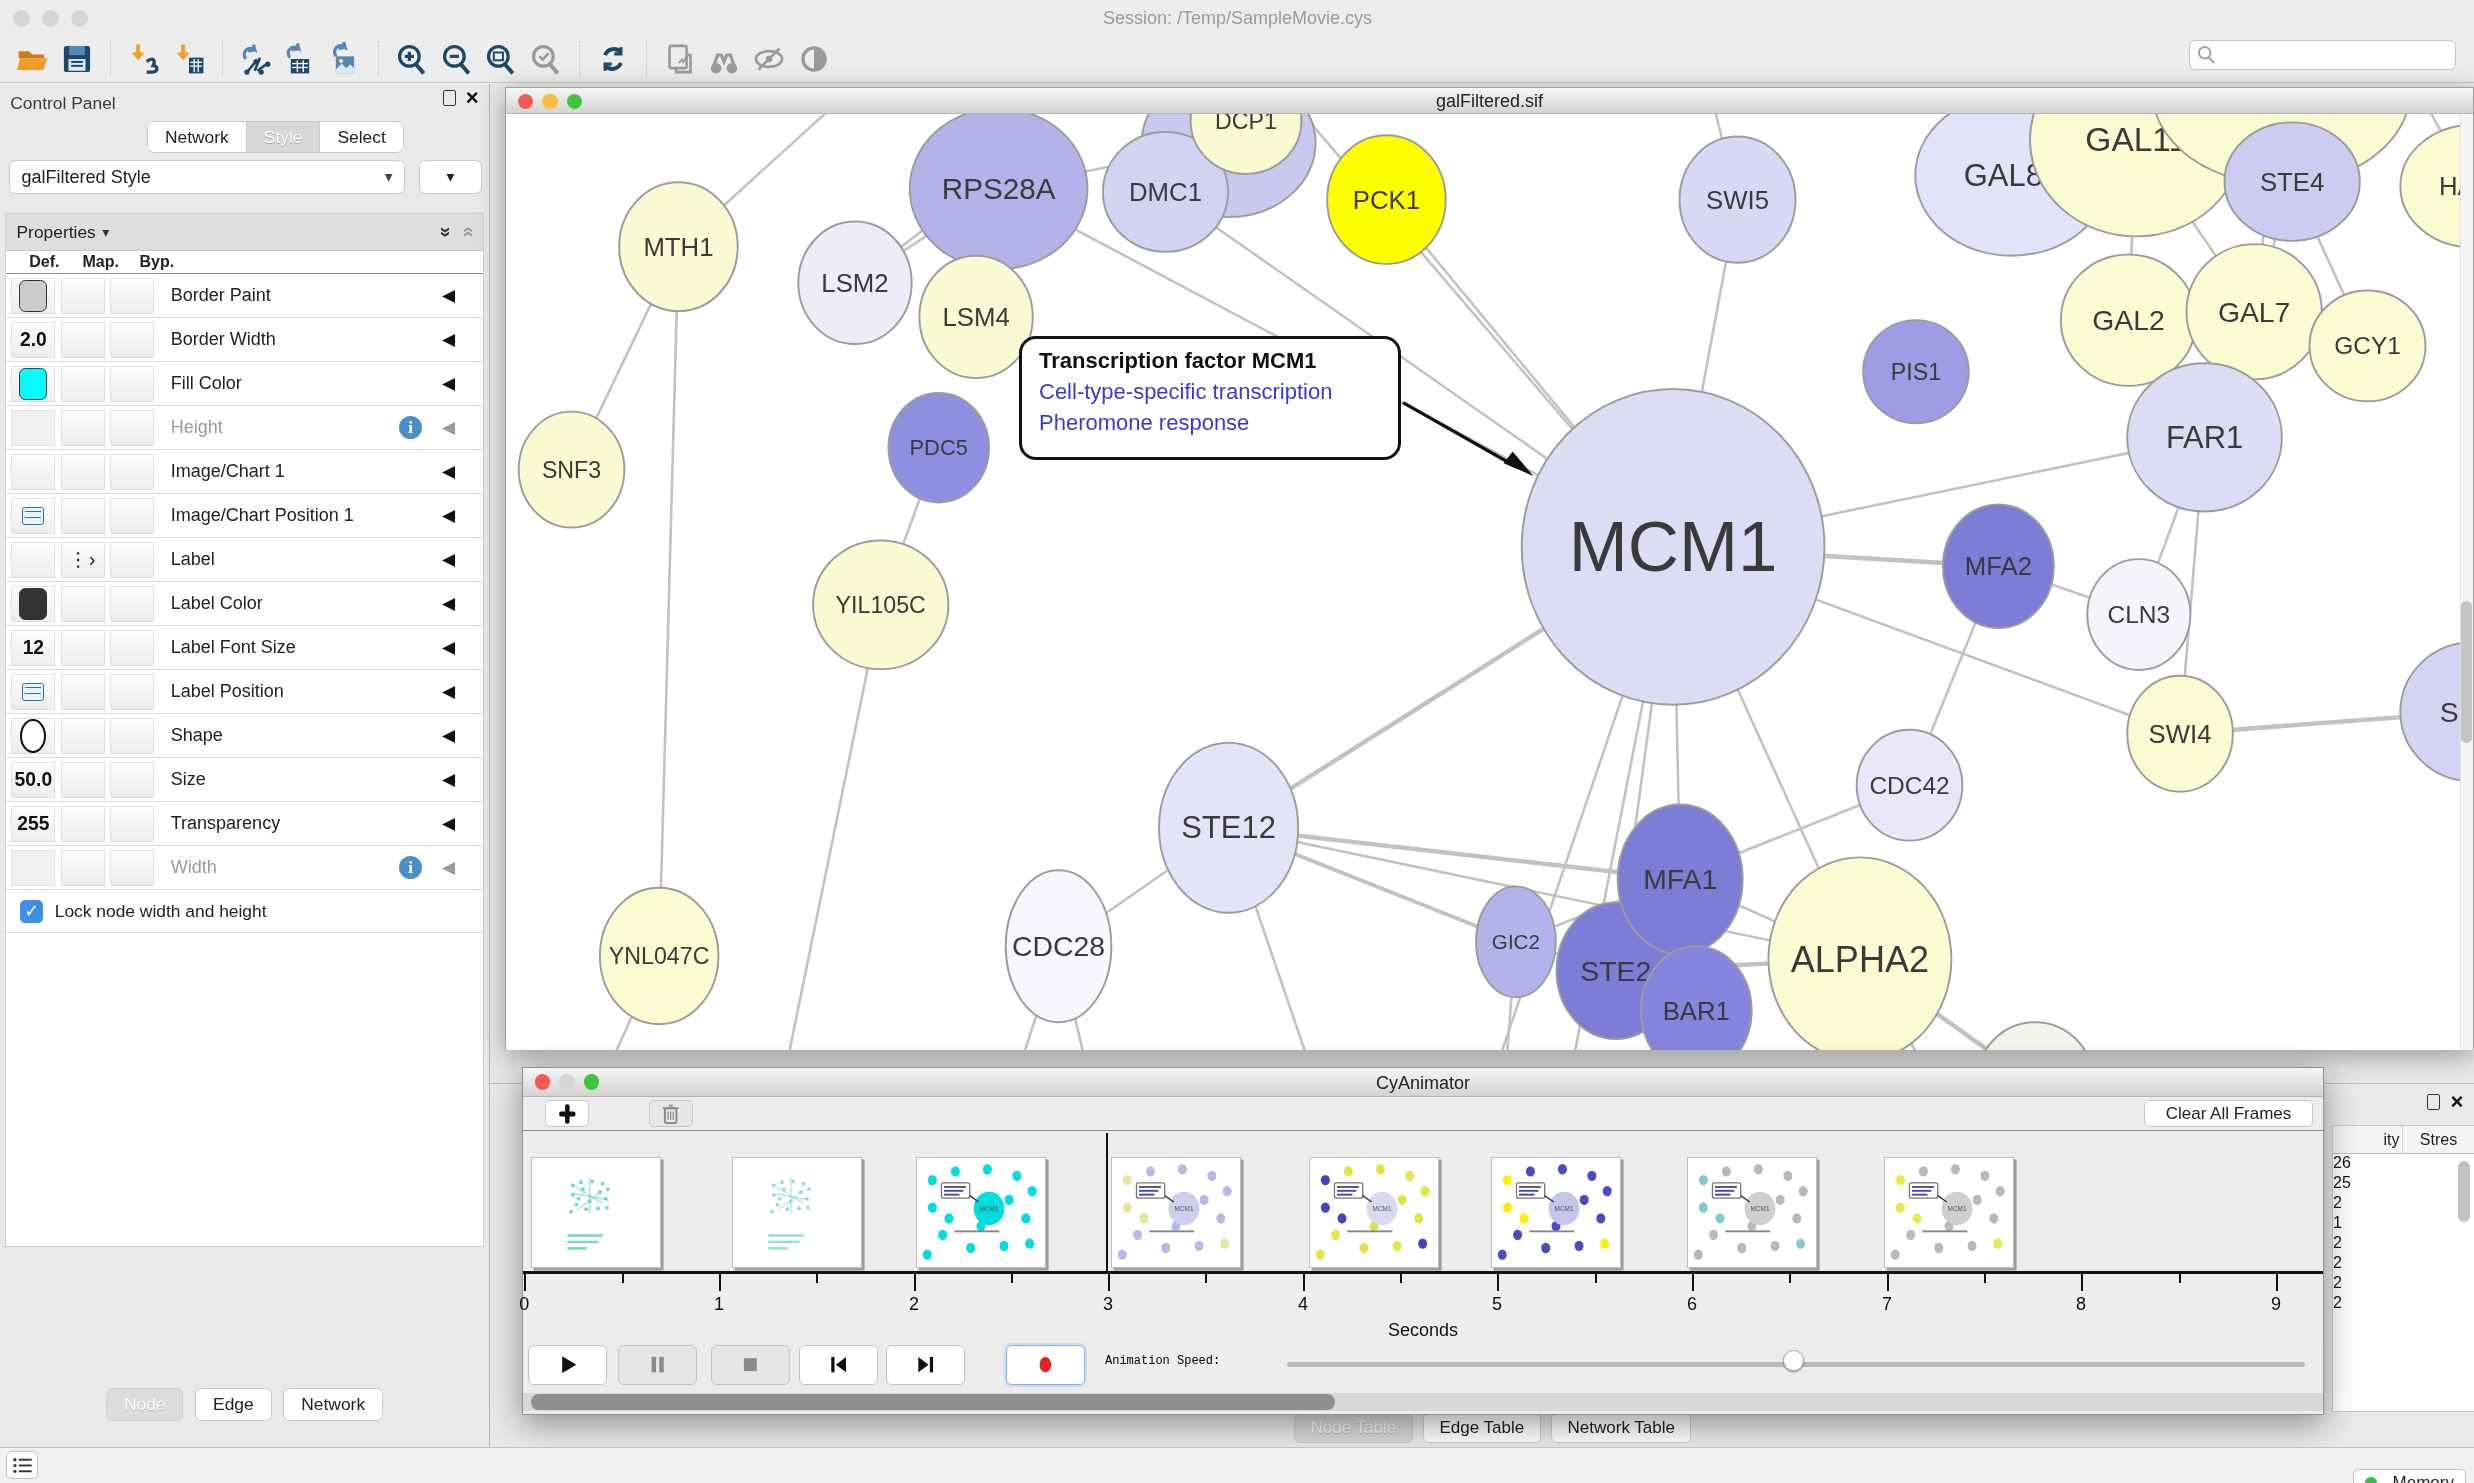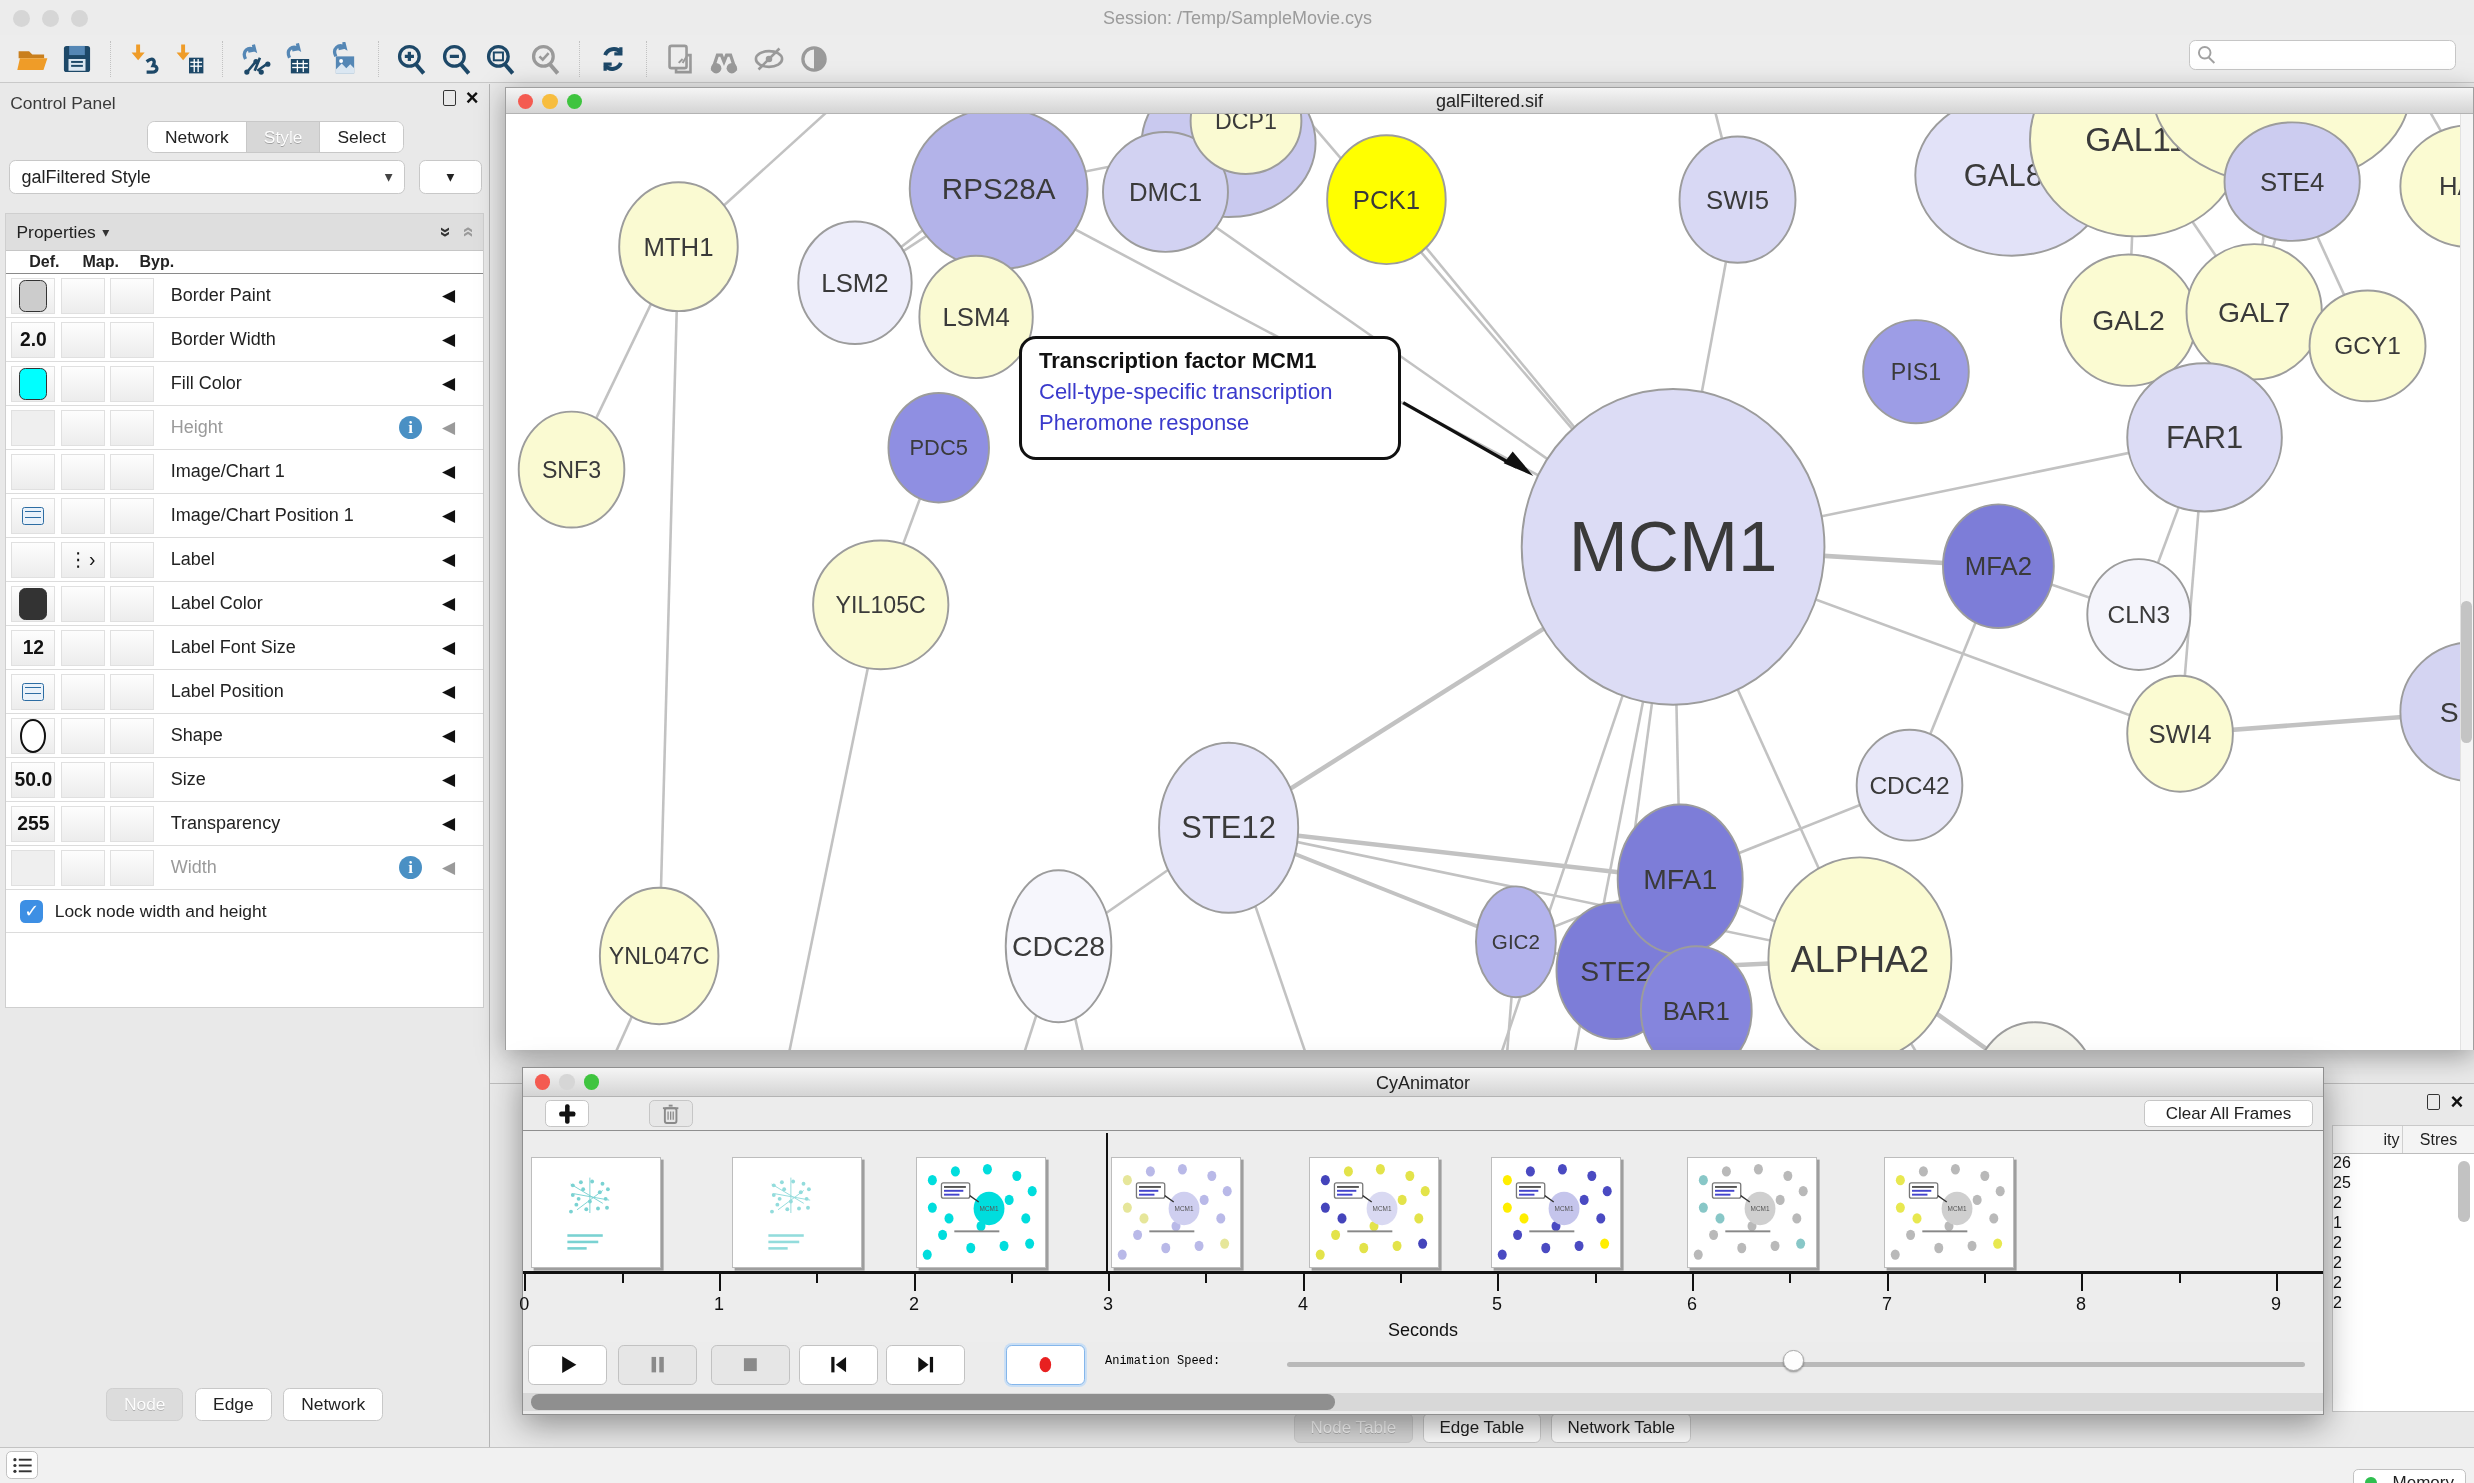--- a/index.html
+++ b/index.html
@@ -28,21 +28,21 @@
   .win-close { font-size:22px; font-weight:700; color:#111; line-height:15.5px; }
   #cp-corner { position:absolute; right:10.3px; top:6.4px; display:flex; gap:10.3px; align-items:center; }
   .seg-tabs { position:absolute; left:147px; top:37px; display:flex; border:1.3px solid #c8c8c8; border-radius:7.7px; overflow:hidden; background:#fff; }
   .seg-tab { padding:4.5px 17px; font-size:17.4px; color:#222; background:#fff; border-right:1.3px solid #c8c8c8; }
   .seg-tab:last-child { border-right:none; }
   .seg-tab.selected { background:#d7d7d7; color:#fdfdfd; text-shadow:0 0.6px 0.6px rgba(0,0,0,.25); }
   #style-select { position:absolute; left:9px; top:76px; width:396px; height:34px; background:#fff; border:1.3px solid #c8c8c8; border-radius:6.4px; display:flex; align-items:center; padding:0 11.6px; font-size:18px; color:#222; }
   #style-select .caret { margin-left:auto; font-size:15.5px; color:#444; }
   #style-menu-btn { position:absolute; left:419px; top:76px; width:63px; height:34px; background:#fff; border:1.3px solid #c8c8c8; border-radius:6.4px; text-align:center; font-size:15.5px; line-height:31px; color:#222; }
 
-  #props-box { position:absolute; left:5.2px; top:129px; width:479px; height:795px; background:#fff; border:0.6px solid #cfcfcf; }
+  #props-box { position:absolute; left:5.2px; top:129px; width:479px; height:1034px; background:#fff; border:0.6px solid #cfcfcf; }
   #props-header { height:37px; background:#dedede; display:flex; align-items:center; padding:0 10.3px; border-bottom:0.6px solid #c6c6c6; }
   #props-header .ph-label { font-size:17.4px; color:#222; }
   #props-header .ph-caret { font-size:14px; margin-left:6.4px; color:#333; }
   .chev { display:inline-block; font-size:19.3px; color:#333; transform:rotate(90deg); font-weight:700; }
   .chev.up { transform:rotate(-90deg); color:#9a9a9a; }
   #props-cols { height:23px; display:flex; font-size:16px; font-weight:700; color:#222; align-items:center; border-bottom:1.3px solid #8a8a8a; }
   #props-cols span:nth-child(1){ margin-left:23px; }
   #props-cols span:nth-child(2){ margin-left:23px; }
   #props-cols span:nth-child(3){ margin-left:20.6px; }
   .prop-row { height:44px; display:flex; align-items:center; border-bottom:0.6px solid #dcdcdc; position:relative; }

